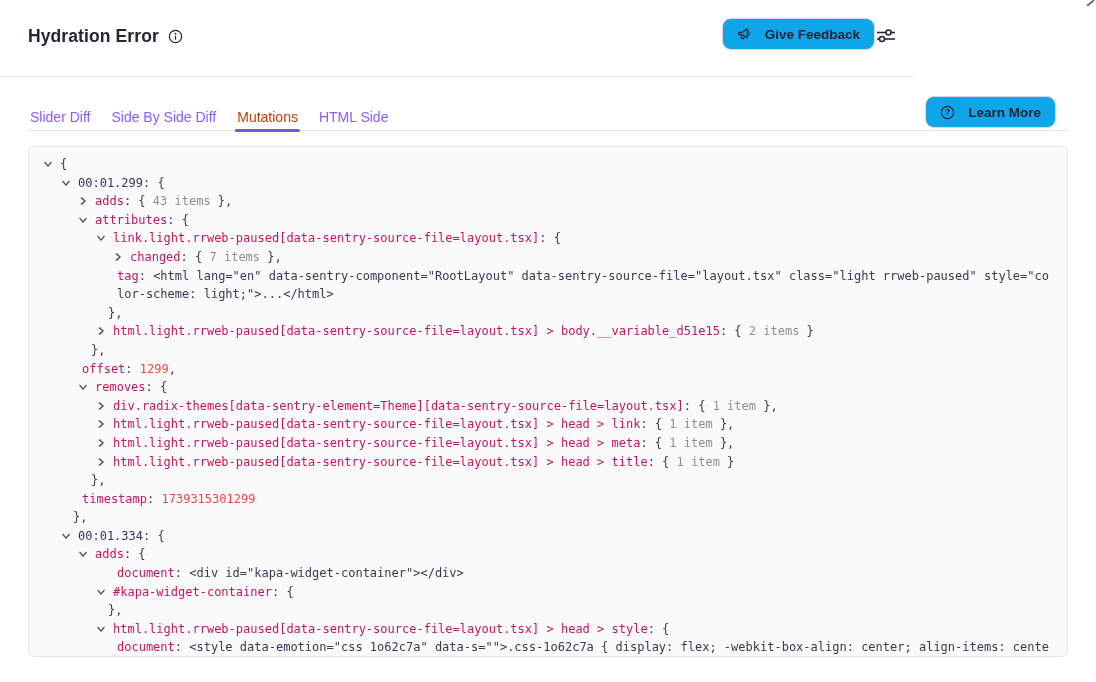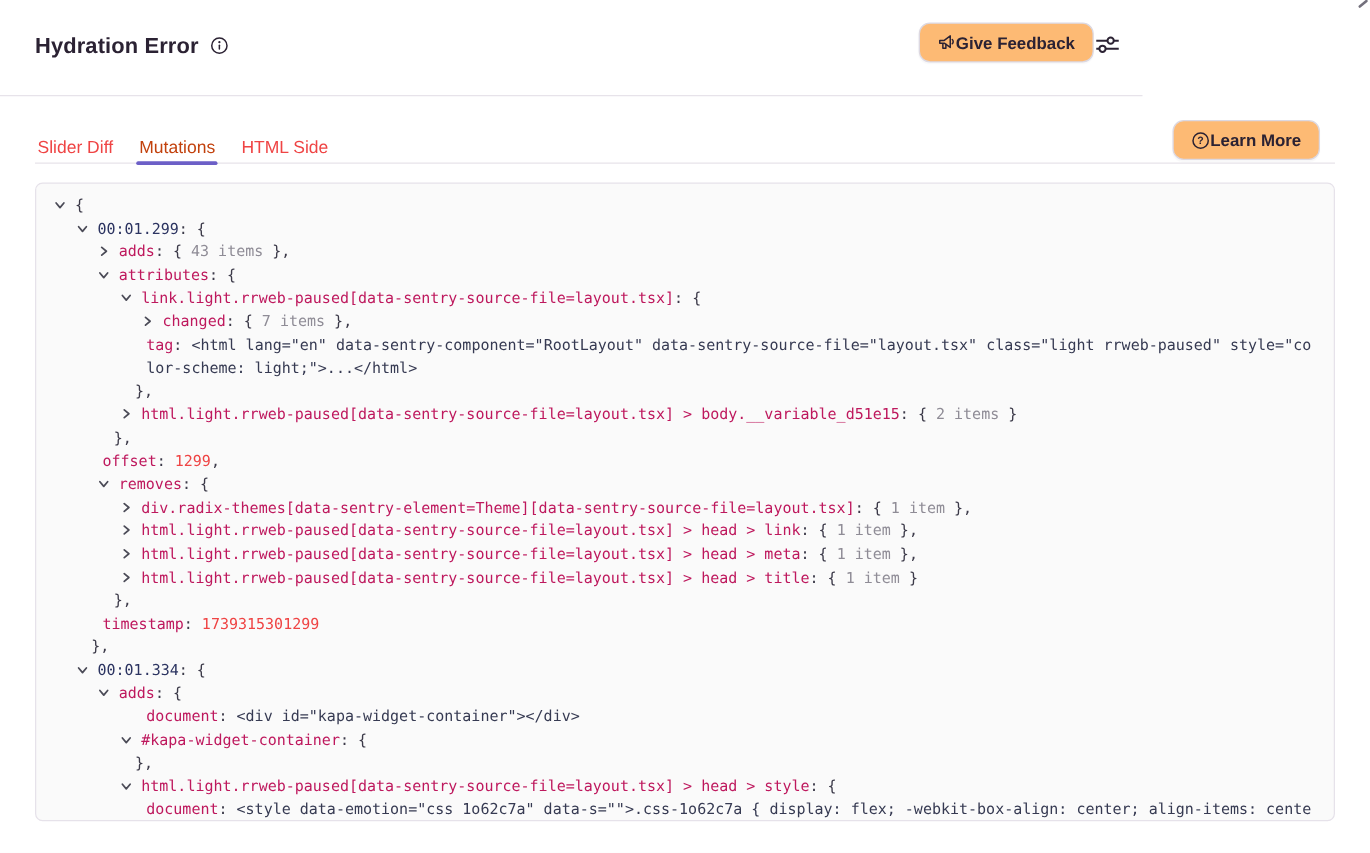--- a/index.html
+++ b/index.html
@@ -7,34 +7,34 @@
     font-family:"Liberation Sans", sans-serif; }
   .page { position:relative; width:1096px; height:682px; }
 
   
   .header { position:absolute; top:0; left:0; width:914px; height:77px;
     border-bottom:1px solid #e7e3ea; background:#fff; }
   .title-wrap { position:absolute; left:28px; top:26px; display:flex; align-items:center; gap:9px; }
   .page-title { font-size:17.5px; font-weight:700; color:#2b2233; letter-spacing:.1px; }
   .icon-btn { background:none; border:none; cursor:pointer; display:flex; align-items:center; padding:0; }
   .sliders-wrap { position:absolute; left:875px; top:27px; }
-  .btn { display:inline-flex; align-items:center; gap:0; background:#fdba74;
+  .btn { display:inline-flex; align-items:center; gap:13px; background:#0ea5e9;
     border:1px solid #dcd8e1; border-radius:9px; height:32px; padding:0 14px;
     font-size:13.5px; font-weight:600; color:#2b2233; cursor:pointer;
     font-family:"Liberation Sans", sans-serif; box-shadow:0 1px 1px rgba(43,34,51,.03);text-align:center; }
   .feedback-btn { position:absolute; right:39px; top:18px; }
   .corner-artifact { position:absolute; top:2px; right:1px; width:9px; height:2px;
     background:#5b5765; transform:rotate(-40deg); border-radius:2px; opacity:.85; }
 
   
   .tabbar { position:absolute; left:28px; top:95px; width:1040px; height:36px;
     border-bottom:1px solid #e7e3ea; }
   .tabs { display:flex; gap:17px; height:100%; }
   .tab { position:relative; background:none; border:none; cursor:pointer;
-    font-size:14px; color:#ef4444; padding:7px 2px 0 2px; height:36px;
+    font-size:14px; color:#8b5cf6; padding:7px 2px 0 2px; height:36px;
     font-family:"Liberation Sans", sans-serif; }
   .tab.active { color:#c2410c; }
   .tab.active::after { content:""; position:absolute; left:0; right:0; bottom:-1px;
     height:3px; border-radius:3px; background:#6c5fc7; }
   .learnmore-btn { position:absolute; right:12px; top:1px; }
 
   
   .panel { position:absolute; left:28px; top:146px; width:1040px; height:511px;
     background:#fafafa; border:1px solid #e6e2ea; border-radius:6px;
     padding:8px 12px 0 12px; overflow:hidden; }
@@ -86,20 +86,21 @@
         <path d="M4.3 7.7 V11.6 H6.7 V7.9" fill="none" stroke="#2b2233" stroke-width="1.2" stroke-linejoin="round"></path>
         <path d="M11.8 4.6 C12.8 5.5 12.8 7.1 11.8 8" fill="none" stroke="#2b2233" stroke-width="1.2" stroke-linecap="round"></path>
       </svg>
       <span>Give Feedback</span>
     </button>
   </div>
 
   <div class="tabbar">
     <div class="tabs">
         <button class="tab">Slider Diff</button>
+        <button class="tab">Side By Side Diff</button>
         <button class="tab active">Mutations</button>
         <button class="tab">HTML Side</button>
       </div>
     <button class="btn learnmore-btn">
       <svg class="ic" width="15" height="15" viewBox="0 0 15 15">
         <circle cx="7.5" cy="7.5" r="6.1" fill="none" stroke="#2b2233" stroke-width="1.2"></circle>
         <text x="7.5" y="10.4" text-anchor="middle" font-size="8.5" font-family="Liberation Sans, sans-serif" font-weight="700" fill="#2b2233">?</text>
       </svg>
       <span>Learn More</span>
     </button>

